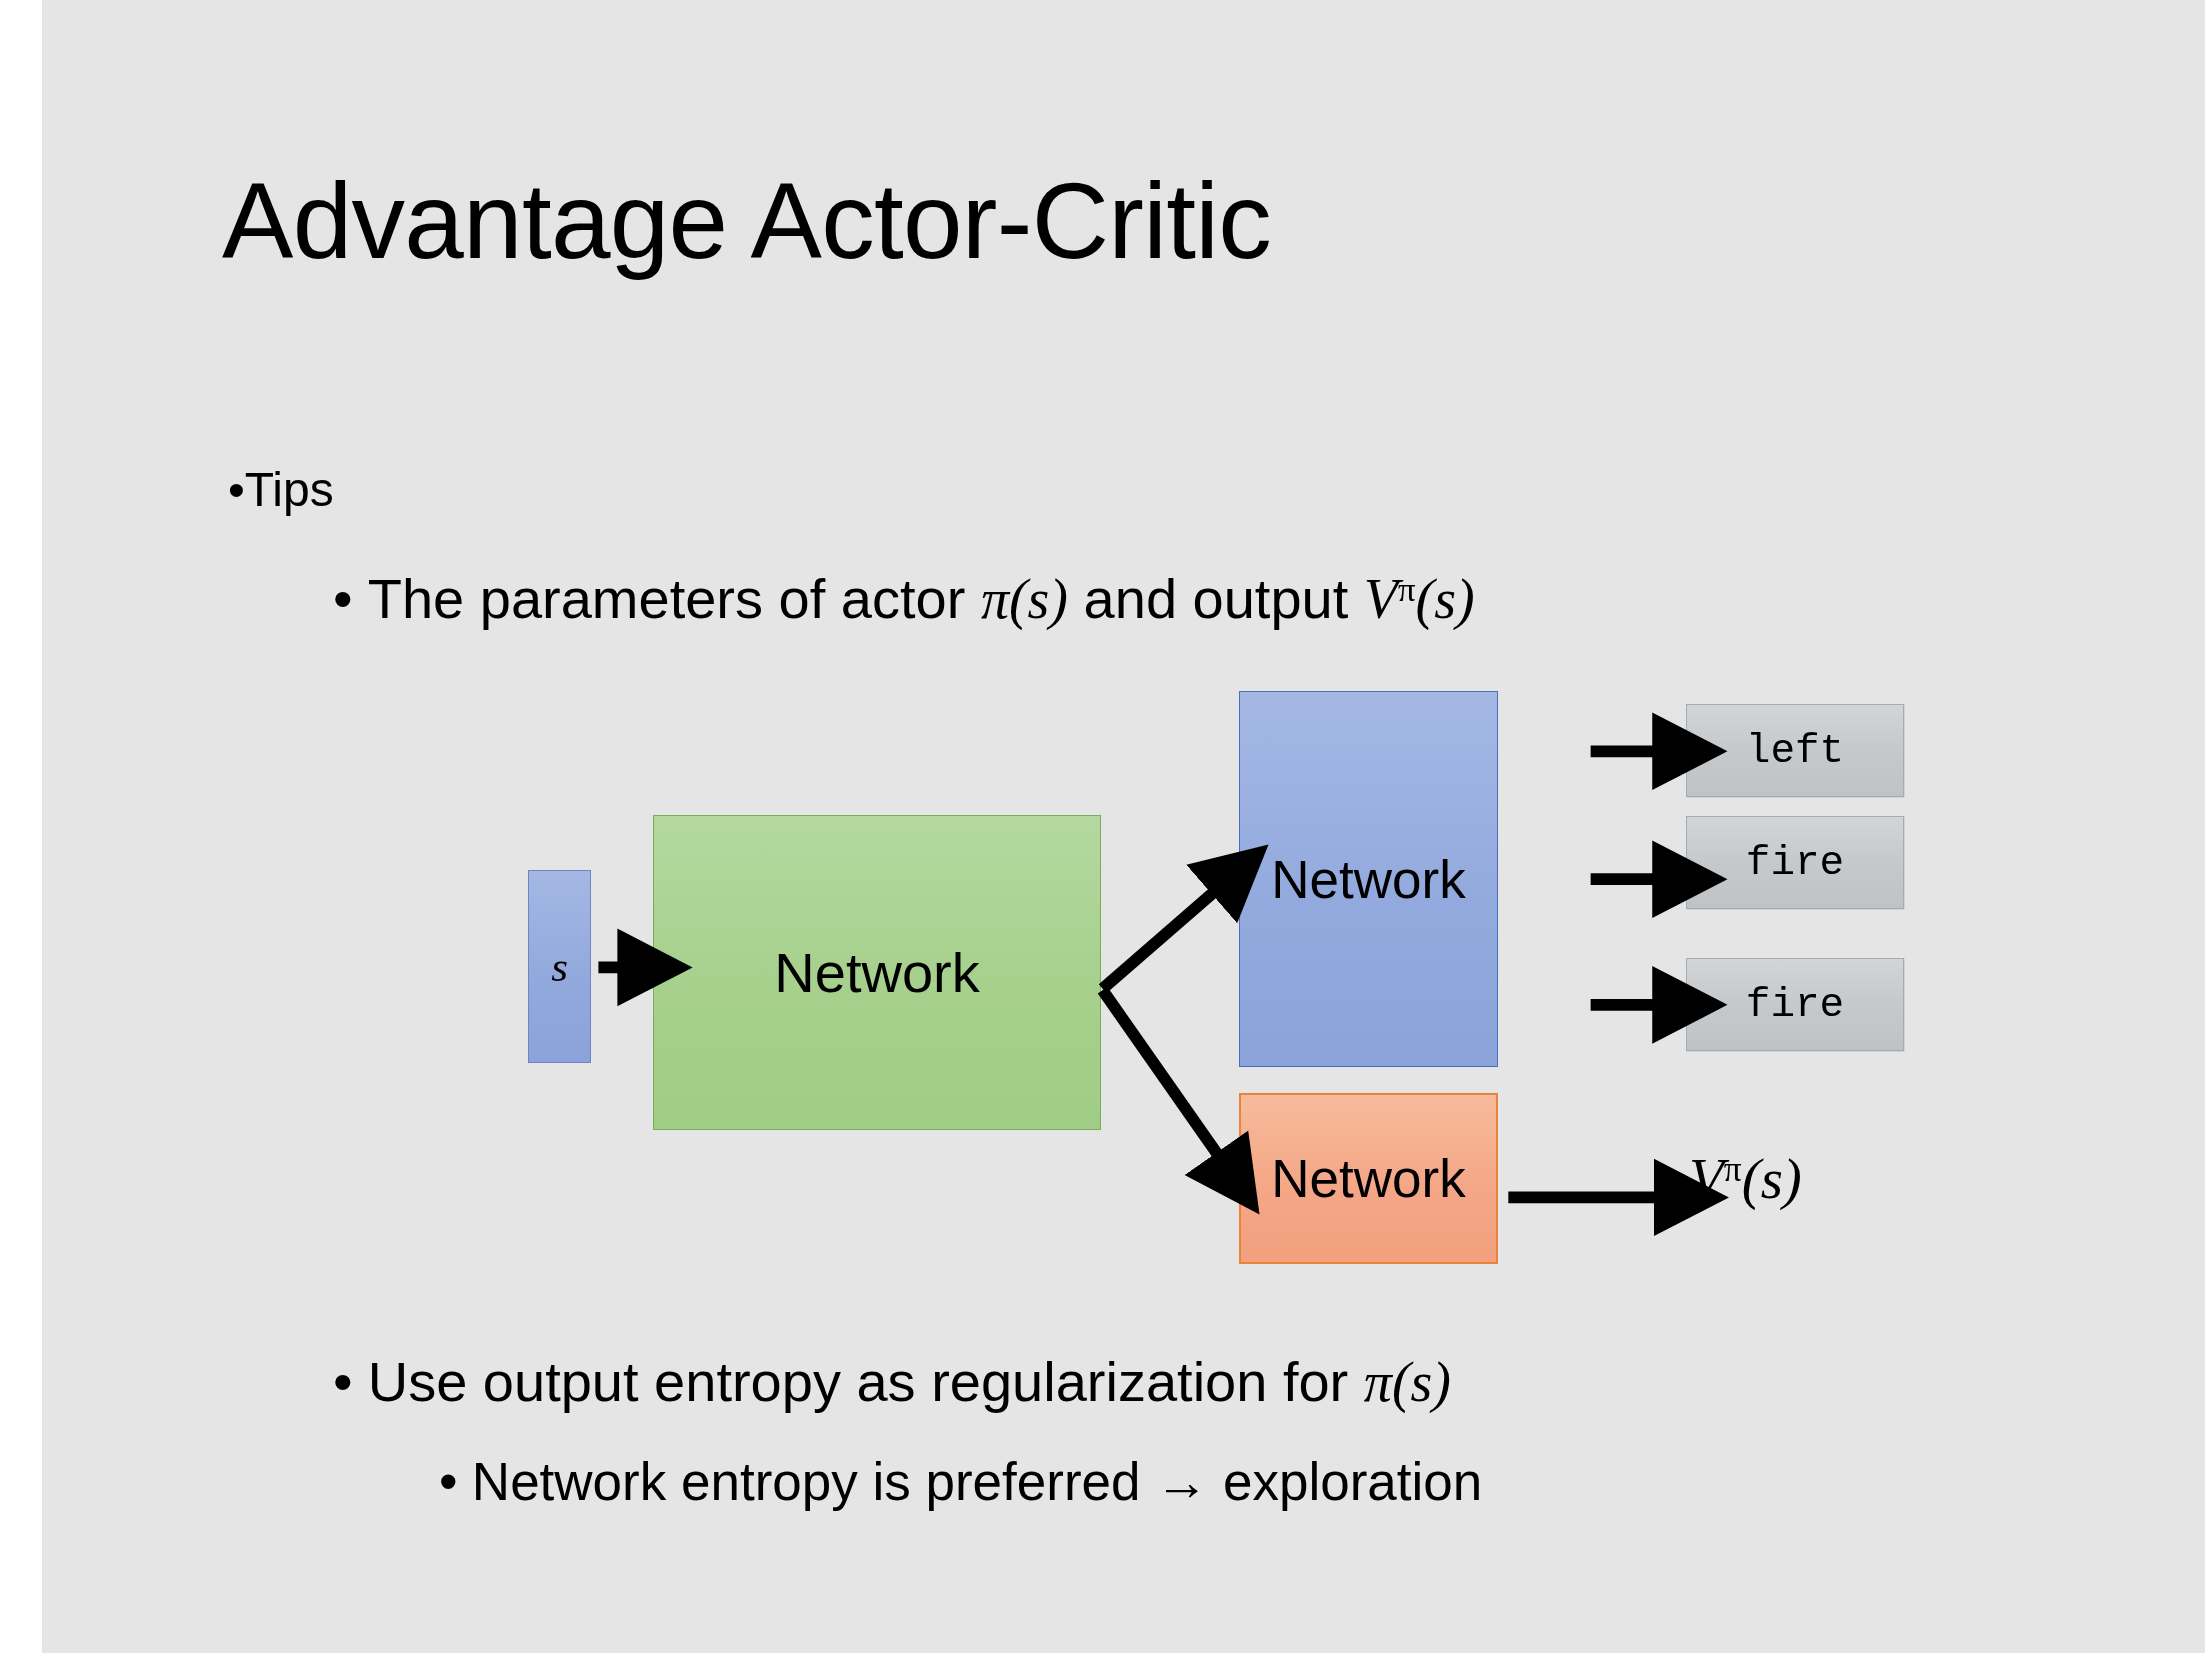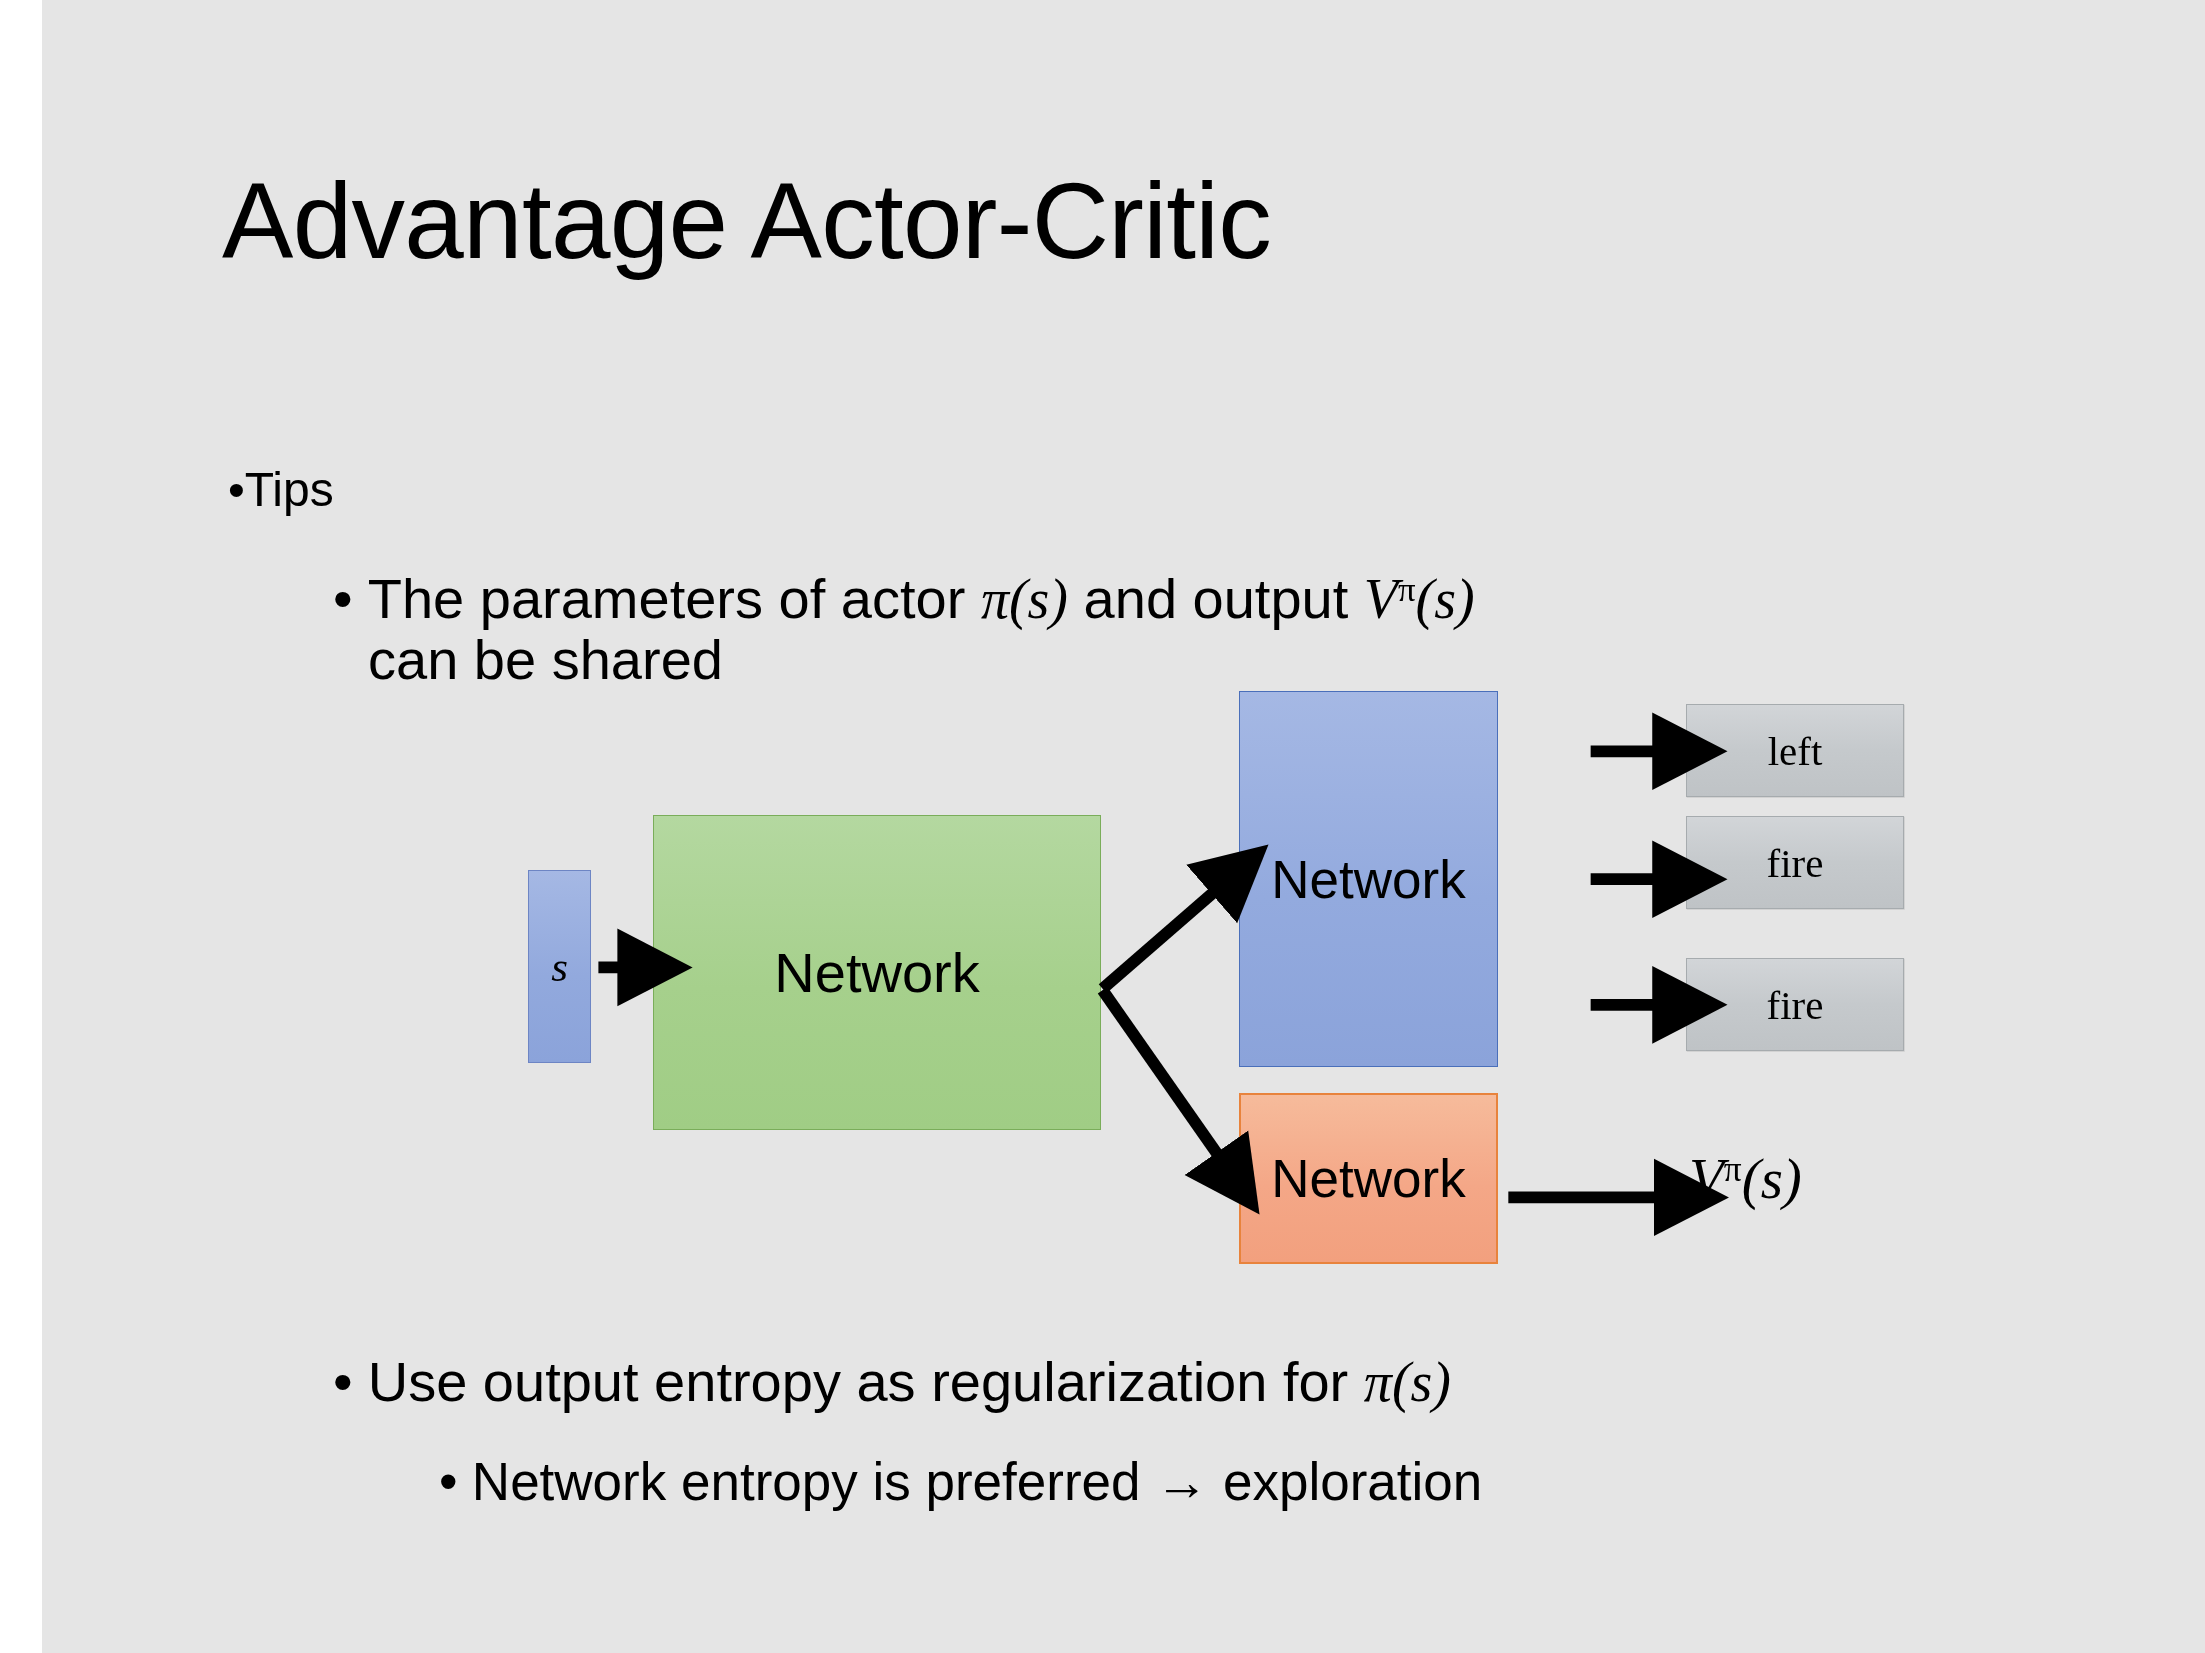--- a/index.html
+++ b/index.html
@@ -146,21 +146,21 @@
     position: absolute;
     box-sizing: border-box;
     display: flex;
     align-items: center;
     justify-content: center;
     width: 218px;
     height: 93px;
     background: linear-gradient(180deg, #d2d5d8 0%, #c5c9cc 50%, #bfc3c6 100%);
     border: 0.7px solid #a6abae;
     box-shadow: 0.7px 0.7px 0 rgba(0,0,0,0.12);
-    font-family: Liberation Serif, serif;
+    font-family: Liberation Mono, monospace;
     font-size: 41px;
     color: #000000;
   }
   #gb-left  { left: 1644px; top: 704px; }
   #gb-right { left: 1644px; top: 816px; }
   #gb-fire  { left: 1644px; top: 958px; }
 
   
   #arrows {
     position: absolute;
@@ -187,21 +187,20 @@
 <div id="slide">
 
   <div id="title">Advantage Actor-Critic</div>
 
   <div class="bullet" id="b-tips">
     <span class="dot"></span><span>Tips</span>
   </div>
 
   <div class="bullet" id="b-params">
     <span class="dot"></span><span>The parameters of actor </span><span class="math">π(s)</span><span>  and output </span><span class="math"><span>V</span><sup>π</sup><span>(s)</span></span>
-    <span class="l2">can be shared</span>
   </div>
 
   <div class="box" id="box-s">
     <span class="math">s</span>
   </div>
 
   <div class="box" id="box-shared">
     <span>Network</span>
   </div>
 

